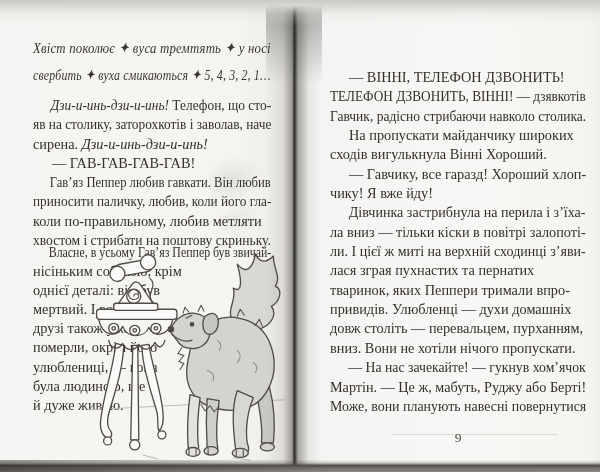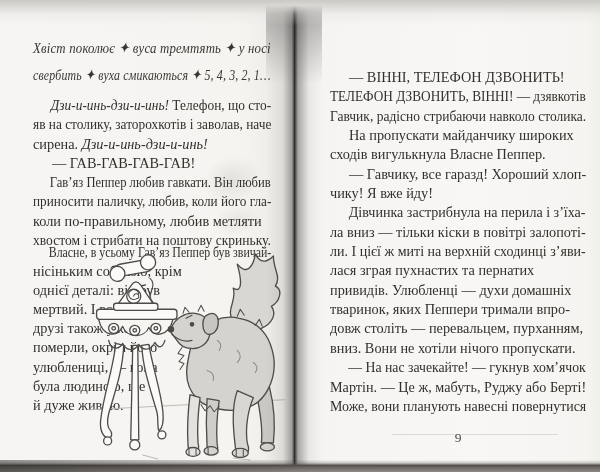--- a/index.html
+++ b/index.html
@@ -74,29 +74,29 @@
   </div>
 
   <div id="right-page" class="page">
     
   </div>
   <div id="right-text" class="txt fit">
       <div class="ind"><span>— ВІННІ, ТЕЛЕФОН ДЗВОНИТЬ!</span></div>
       <div style="transform-origin: left center; transform: scaleX(0.927536);"><span>ТЕЛЕФОН ДЗВОНИТЬ, ВІННІ! — дзявкотів</span></div>
       <div style="transform-origin: left center; transform: scaleX(0.944649);"><span>Гавчик, радісно стрибаючи навколо столика.</span></div>
       <div class="ind"><span>На пропускати майданчику широких</span></div>
-      <div><span>сходів вигулькнула Власне Пеппер.</span></div>
+      <div><span>сходів вигулькнула Вінні Хороший.</span></div>
       <div class="ind"><span>— Гавчику, все гаразд! Хороший хлоп-</span></div>
       <div><span>чику! Я вже йду!</span></div>
       <div class="ind" style="transform-origin: left center; transform: scaleX(0.984615);"><span>Дівчинка застрибнула на перила і з’їха-</span></div>
       <div style="transform-origin: left center; transform: scaleX(0.996109);"><span>ла вниз — тільки кіски в повітрі залопоті-</span></div>
       <div style="transform-origin: left center; transform: scaleX(0.980843);"><span>ли. І цієї ж миті на верхній сходинці з’яви-</span></div>
       <div><span>лася зграя пухнастих та пернатих</span></div>
+      <div><span>тваринок, яких Пеппери тримали впро-</span></div>
       <div><span>привидів. Улюбленці — духи домашніх</span></div>
-      <div><span>тваринок, яких Пеппери тримали впро-</span></div>
       <div><span>довж століть — перевальцем, пурханням,</span></div>
       <div><span>вниз. Вони не хотіли нічого пропускати.</span></div>
       <div class="ind" style="transform-origin: left center; transform: scaleX(0.962406);"><span>— На нас зачекайте! — гукнув хом’ячок</span></div>
       <div style="transform-origin: left center; transform: scaleX(0.992248);"><span>Мартін. — Це ж, мабуть, Руджу або Берті!</span></div>
       <div style="transform-origin: left center; transform: scaleX(0.973384);"><span>Може, вони планують навесні повернутися</span></div>
     </div>
   <div class="faint-rule"></div>
   <div id="pagenum" class="txt">9</div>
 
   <svg id="illu" viewBox="0 0 200 215" fill="none" stroke="#4d4a47" stroke-width="1.3" stroke-linecap="round" stroke-linejoin="round">

